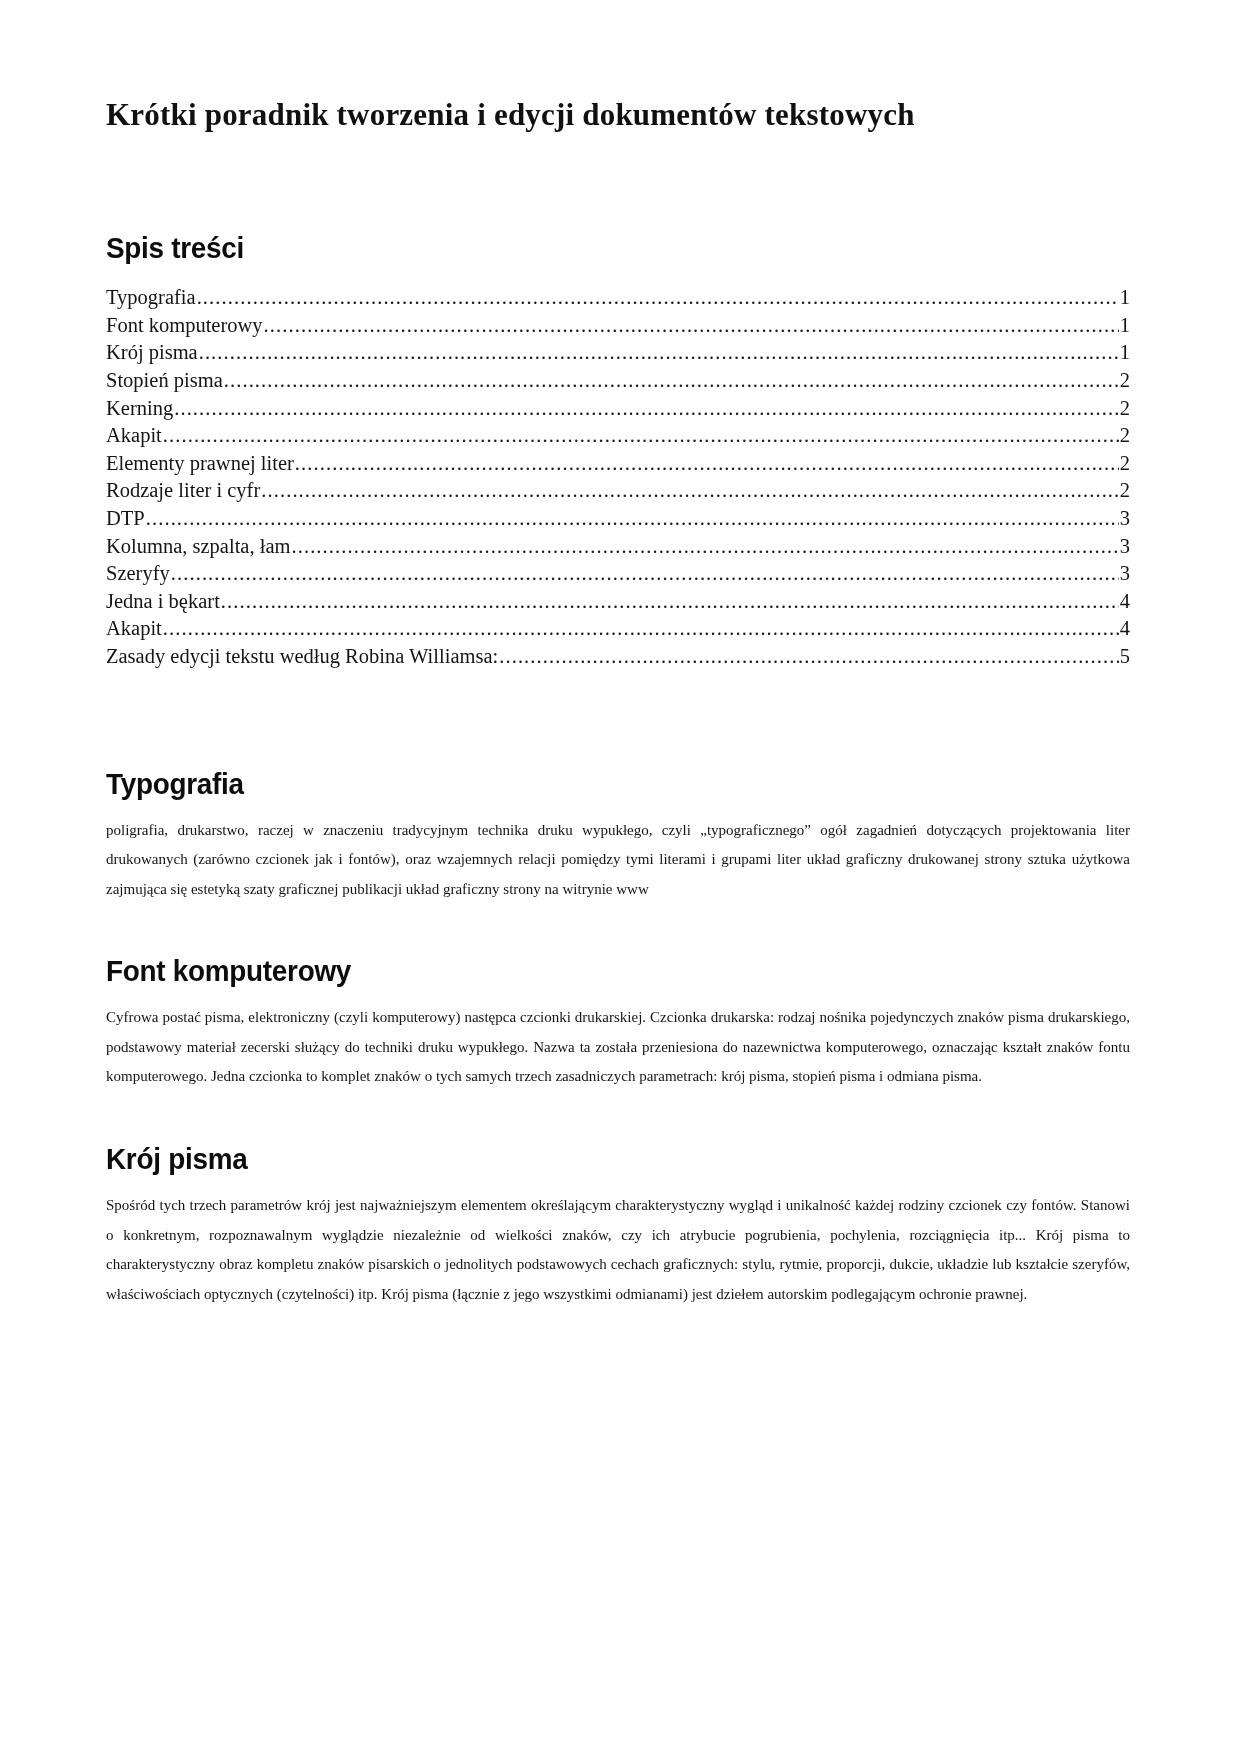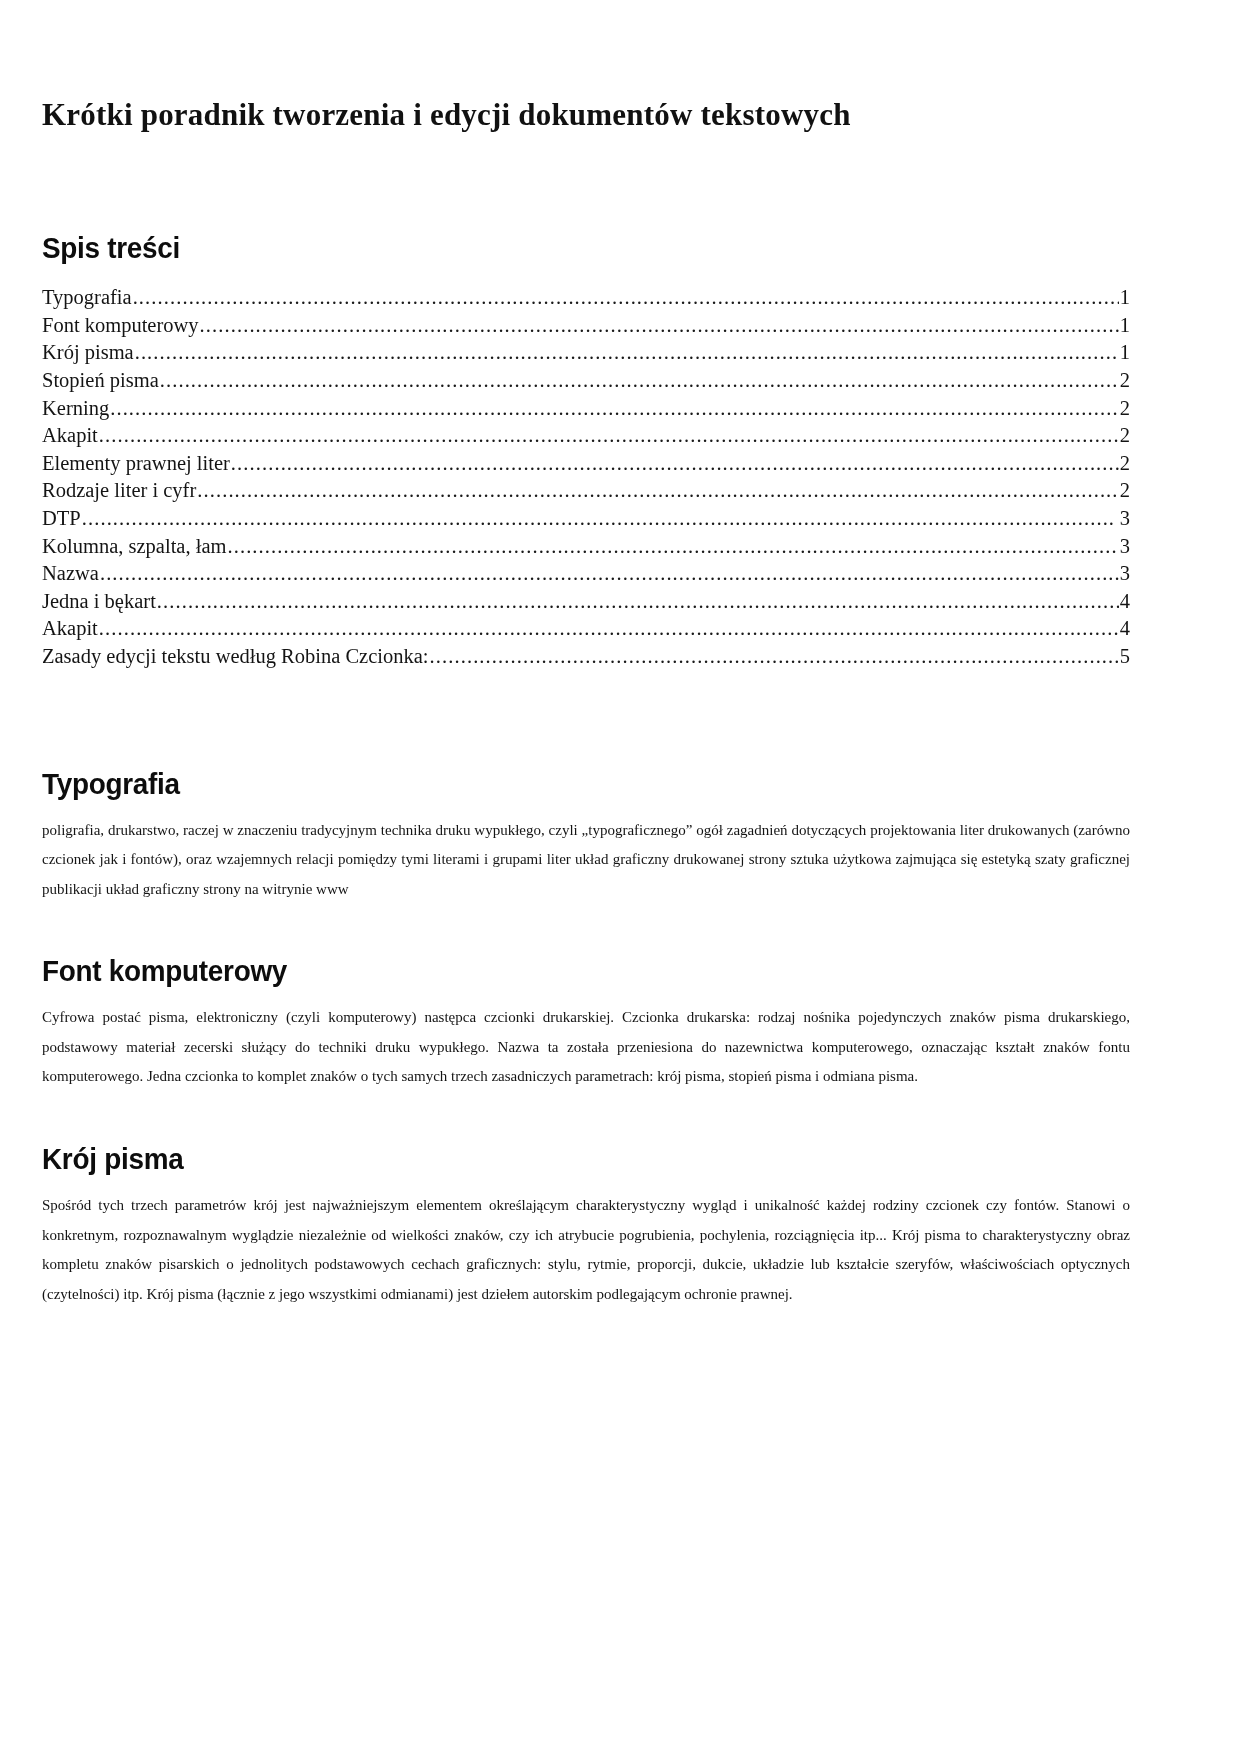--- a/index.html
+++ b/index.html
@@ -14,21 +14,21 @@
     font-family: "Liberation Serif", "DejaVu Serif", serif;
     color: #111111;
     -webkit-font-smoothing: antialiased;
   }
 
   .page {
     position: relative;
     box-sizing: border-box;
     width: 1240px;
     height: 1754px;
-    padding: 96px 110px 60px 42px;
+    padding: 96px 110px 60px 106px;
     background: #ffffff;
   }
 
   
   .doc-title {
     font-family: "Liberation Serif", "DejaVu Serif", serif;
     font-weight: 700;
     font-size: 31px;
     line-height: 1.2;
     letter-spacing: 0.2px;
@@ -163,36 +163,36 @@
         <span class="toc-label">DTP</span>
         <span class="toc-dots"></span>
         <span class="toc-page">3</span>
       </li>
       <li class="toc-row">
         <span class="toc-label">Kolumna, szpalta, łam</span>
         <span class="toc-dots"></span>
         <span class="toc-page">3</span>
       </li>
       <li class="toc-row">
-        <span class="toc-label">Nazwa</span>
+        <span class="toc-label">Szeryfy</span>
         <span class="toc-dots"></span>
         <span class="toc-page">3</span>
       </li>
       <li class="toc-row">
         <span class="toc-label">Jedna i bękart</span>
         <span class="toc-dots"></span>
         <span class="toc-page">4</span>
       </li>
       <li class="toc-row">
         <span class="toc-label">Akapit</span>
         <span class="toc-dots"></span>
         <span class="toc-page">4</span>
       </li>
       <li class="toc-row">
-        <span class="toc-label">Zasady edycji tekstu według Robina Czcionka:</span>
+        <span class="toc-label">Zasady edycji tekstu według Robina Williamsa:</span>
         <span class="toc-dots"></span>
         <span class="toc-page">5</span>
       </li>
     </ul>
 
   <div class="sections-container" id="sections-container">
       <section class="section section-typografia">
         <h2 class="heading">Typografia</h2>
         <p class="body-text">poligrafia, drukarstwo, raczej w znaczeniu tradycyjnym technika druku wypukłego, czyli „typograficznego” ogół zagadnień dotyczących projektowania liter drukowanych (zarówno czcionek jak i fontów), oraz wzajemnych relacji pomiędzy tymi literami i grupami liter układ graficzny drukowanej strony sztuka użytkowa zajmująca się estetyką szaty graficznej publikacji układ graficzny strony na witrynie www</p>
       </section>

